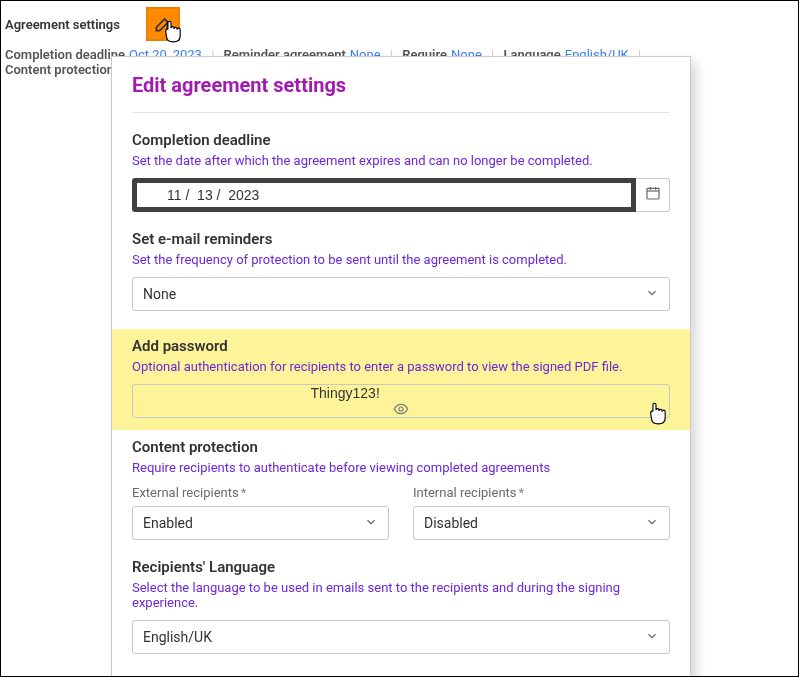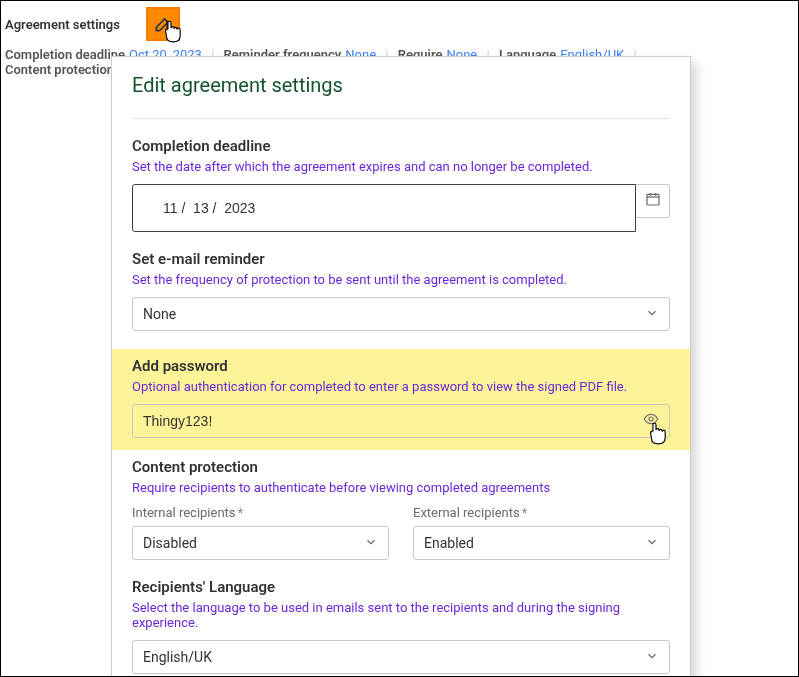--- a/index.html
+++ b/index.html
@@ -72,23 +72,23 @@
       top: 55px;
       left: 110px;
       width: 580px;
       background: #fff;
       border: 1px solid #ccc;
       box-shadow: 6px 6px 10px rgba(0,0,0,0.15);
       padding: 16px 20px 20px 20px;
     }
     .modal-title {
       font-size: 20px;
-      font-weight: 400;
-      color: #14532d;
-      margin-bottom: 21px;
+      font-weight: 700;
+      color: #a21caf;
+      margin-bottom: 15px;
     }
     .modal hr {
       border: none;
       border-top: 1px solid #e5e5e5;
       margin-bottom: 18px;
     }
     .section-label {
       font-size: 15px;
       font-weight: 600;
       color: #333;
@@ -98,23 +98,23 @@
       font-size: 13px;
       color: #6d28d9;
       margin-bottom: 10px;
     }
     .input-row {
       display: flex;
       margin-bottom: 18px;
     }
     .date-input {
       flex: 1;
-      border: 1px solid #404040;
+      border: 5px solid #404040;
       border-radius: 3px;
-      height: 48px;
+      height: 34px;
       padding: 0 10px;
       font-size: 14px;
       color: #333;
     }
     .cal-btn {
       width: 34px;
       height: 34px;
       border: 1px solid #c8c8c8;
       border-left: none;
       display: flex;
@@ -147,20 +147,21 @@
     }
     .pw-input-wrap {
       display: flex;
       align-items: center;
       border: 1px solid #c8c8c8;
       border-radius: 3px;
       height: 34px;
       padding: 0 10px;
       background: #fdf49a;
       position: relative;
+      flex-direction: column;
     }
     .pw-input {
       flex: 1;
       border: none;
       background: transparent;
       font-size: 14px;
       color: #333;
       outline: none;
     }
     .eye-icon {
@@ -205,21 +206,21 @@
   </div>
 </div>
 
 <div class="meta-row">
   <span class="meta-group">
     <span class="meta-label">Completion deadline</span>
     <span class="meta-value">Oct 20, 2023</span>
   </span>
   <span class="sep">|</span>
   <span class="meta-group">
-    <span class="meta-label">Reminder frequency</span>
+    <span class="meta-label">Reminder agreement</span>
     <span class="meta-value">None</span>
   </span>
   <span class="sep">|</span>
   <span class="meta-group">
     <span class="meta-label">Require</span>
     <span class="meta-value">None</span>
   </span>
   <span class="sep">|</span>
   <span class="meta-group">
     <span class="meta-label">Language</span>
@@ -245,69 +246,69 @@
         <svg viewBox="0 0 24 24" fill="none" stroke="#666" stroke-width="1.8">
             <rect x="3" y="5" width="18" height="16" rx="1"></rect>
             <line x1="3" y1="9" x2="21" y2="9"></line>
             <line x1="8" y1="3" x2="8" y2="7"></line>
             <line x1="16" y1="3" x2="16" y2="7"></line>
           </svg>
       </span>
     </div>
   </div>
 
-  <div class="section-label">Set e-mail reminder</div>
+  <div class="section-label">Set e-mail reminders</div>
   <div class="section-desc">Set the frequency of protection to be sent until the agreement is completed.</div>
   <div class="select">
     <span>None</span>
     <span class="chev"><svg viewBox="0 0 24 24" fill="none" stroke="#666" stroke-width="2">
           <polyline points="6 9 12 15 18 9"></polyline>
         </svg></span>
   </div>
 
   <div class="highlight-section">
     <div class="section-label">Add password</div>
-    <div class="section-desc">Optional authentication for completed to enter a password to view the signed PDF file.</div>
+    <div class="section-desc">Optional authentication for recipients to enter a password to view the signed PDF file.</div>
     <div class="pw-input-wrap">
       <input class="pw-input" value="Thingy123!" style="">
       <span class="eye-icon">
         <svg viewBox="0 0 24 24" fill="none" stroke="#777" stroke-width="1.8">
             <path d="M2 12s3.5-7 10-7 10 7 10 7-3.5 7-10 7S2 12 2 12z"></path>
             <circle cx="12" cy="12" r="3"></circle>
           </svg>
       </span>
       <div class="cursor2">
         <svg viewBox="0 0 28 34" fill="#fff" stroke="#000" stroke-width="1.5">
           <path d="M7 16 Q7 13 10 13 L10 5 Q10 3 12 3 Q14 3 14 5 L14 12 Q14 10 16 10 Q18 10 18 12 L18 13 Q18 11 20 11 Q22 11 22 13 L22 14 Q22 12 24 12 Q26 12 26 14 L26 22 Q26 30 17 30 Q8 30 8 22 Z" fill="#fff"></path>
         </svg>
       </div>
     </div>
   </div>
 
   <div class="section-label">Content protection</div>
   <div class="section-desc">Require recipients to authenticate before viewing completed agreements</div>
   <div class="two-col">
     <div class="col">
+      <div class="sub-label"><span>External recipients</span><span class="req-star">*</span></div>
+      <div class="select" style="margin-bottom:0;">
+        <span>Enabled</span>
+        <span class="chev"><svg viewBox="0 0 24 24" fill="none" stroke="#666" stroke-width="2">
+              <polyline points="6 9 12 15 18 9"></polyline>
+            </svg></span>
+      </div>
+    </div>
+    <div class="col">
       <div class="sub-label"><span>Internal recipients</span><span class="req-star">*</span></div>
       <div class="select" style="margin-bottom:0;">
         <span>Disabled</span>
         <span class="chev"><svg viewBox="0 0 24 24" fill="none" stroke="#666" stroke-width="2">
               <polyline points="6 9 12 15 18 9"></polyline>
             </svg></span>
       </div>
     </div>
-    <div class="col">
-      <div class="sub-label"><span>External recipients</span><span class="req-star">*</span></div>
-      <div class="select" style="margin-bottom:0;">
-        <span>Enabled</span>
-        <span class="chev"><svg viewBox="0 0 24 24" fill="none" stroke="#666" stroke-width="2">
-              <polyline points="6 9 12 15 18 9"></polyline>
-            </svg></span>
-      </div>
-    </div>
   </div>
 
   <div class="section-label">Recipients' Language</div>
   <div class="section-desc">Select the language to be used in emails sent to the recipients and during the signing experience.</div>
   <div class="select">
     <span>English/UK</span>
     <span class="chev"><svg viewBox="0 0 24 24" fill="none" stroke="#666" stroke-width="2">
           <polyline points="6 9 12 15 18 9"></polyline>
         </svg></span>
   </div>

